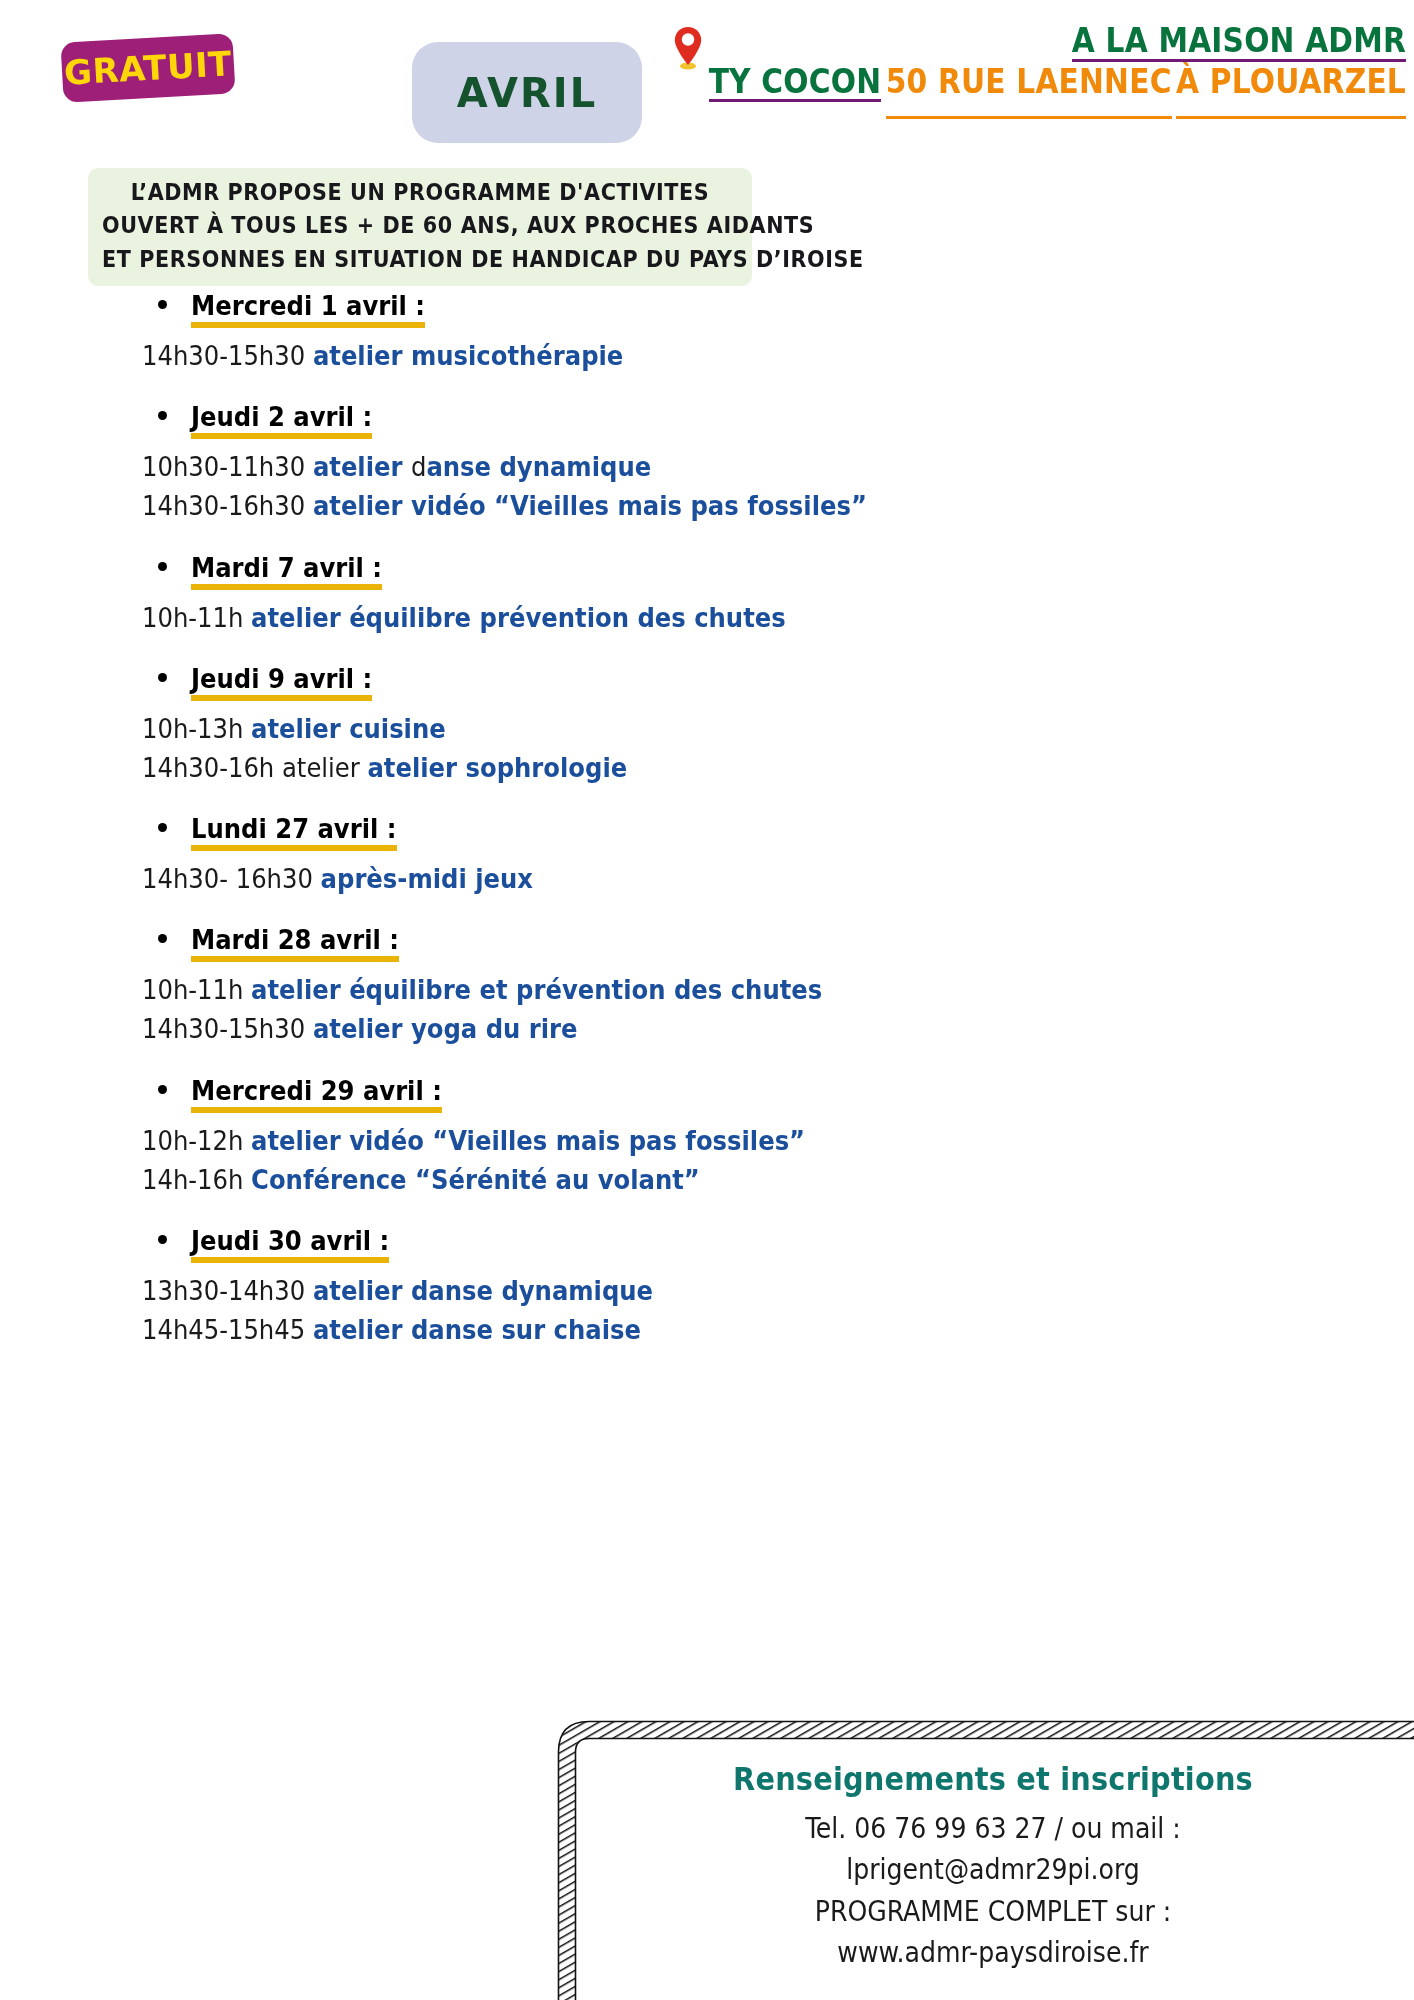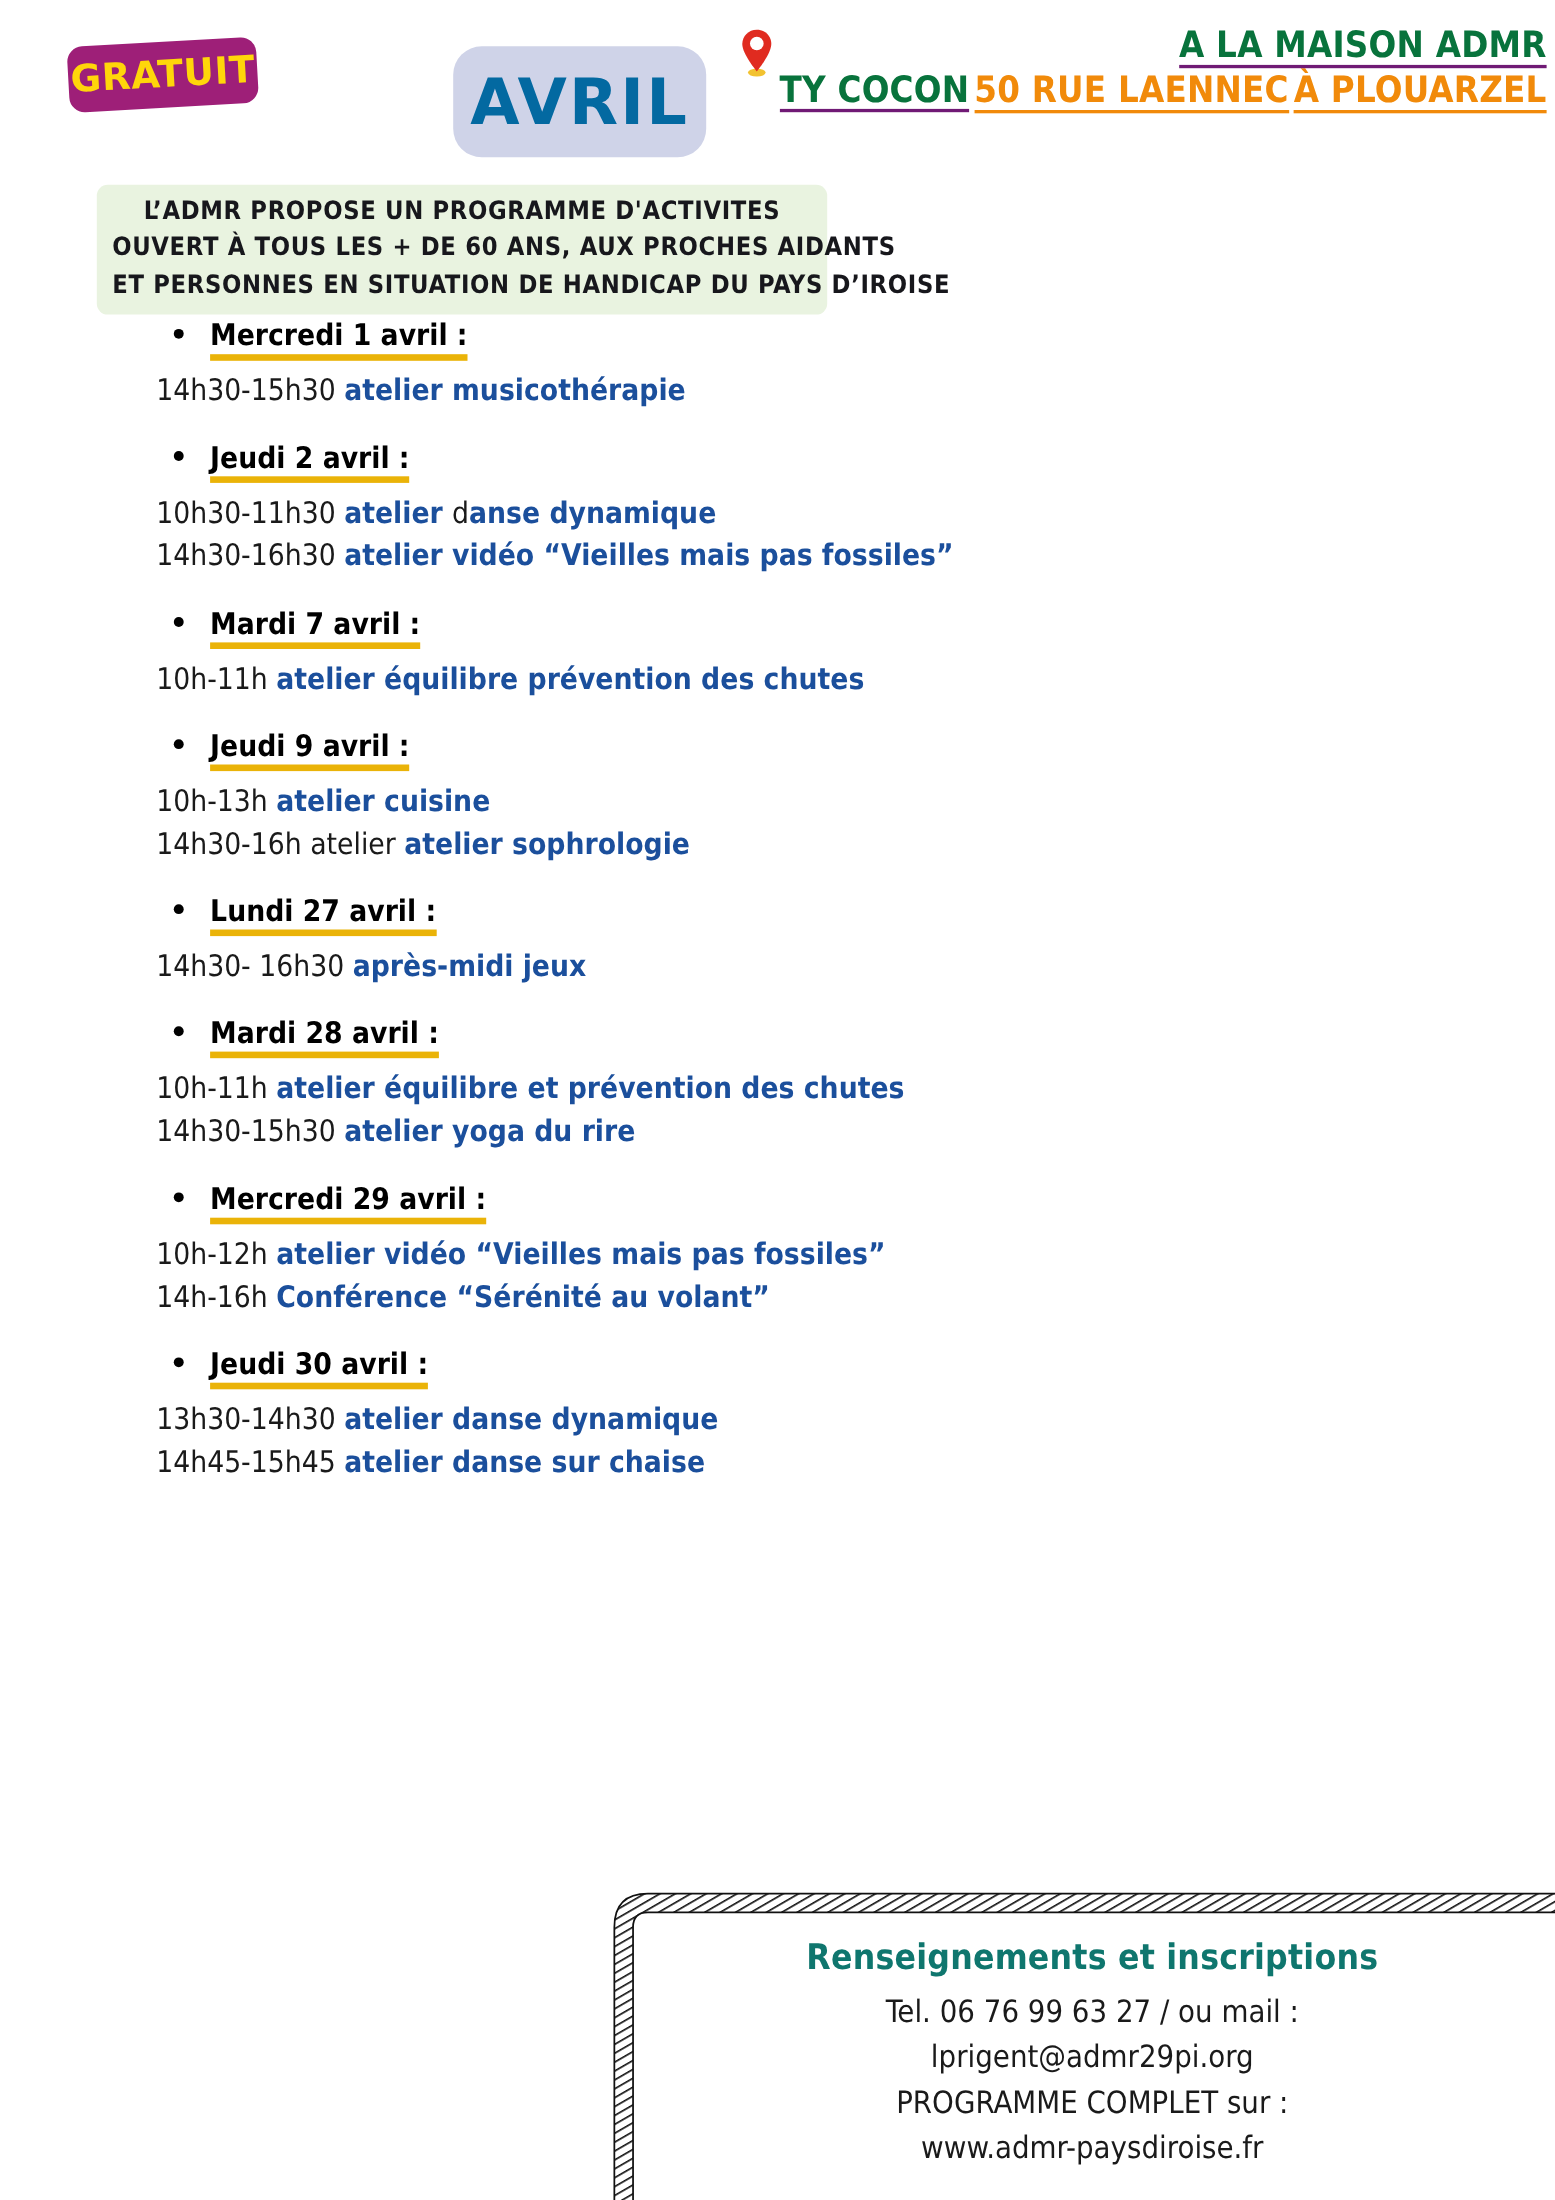--- a/index.html
+++ b/index.html
@@ -48,23 +48,23 @@
     top: 42px;
     width: 230px;
     height: 101px;
     background: #cfd3e8;
     border-radius: 26px;
     display: flex;
     align-items: center;
     justify-content: center;
   }
   .avril-badge span {
-    color: #0369a1;
-    font-weight: bold;
-    font-size: 58px;
+    color: #14532d;
+    font-weight: bold;
+    font-size: 40px;
     letter-spacing: 2px;
     font-family: "DejaVu Sans", sans-serif;
   }
 
   .location-block {
     position: absolute;
     right: 8px;
     top: 24px;
     text-align: right;
     line-height: 1.02;
@@ -81,21 +81,21 @@
     color: #08733c;
     border-bottom: 3px solid #701a75;
     display: inline-block;
     padding-bottom: 1px;
     margin-bottom: 3px;
   }
   .loc-orange {
     color: #f18a0a;
     border-bottom: 3px solid #f18a0a;
     display: inline-block;
-    padding-bottom: 2px;
+    padding-bottom: 18px;
     margin-bottom: 3px;
   }
   .pin-icon {
     position: absolute;
     left: -36px;
     top: 2px;
     width: 30px;
     height: 44px;
   }
 

